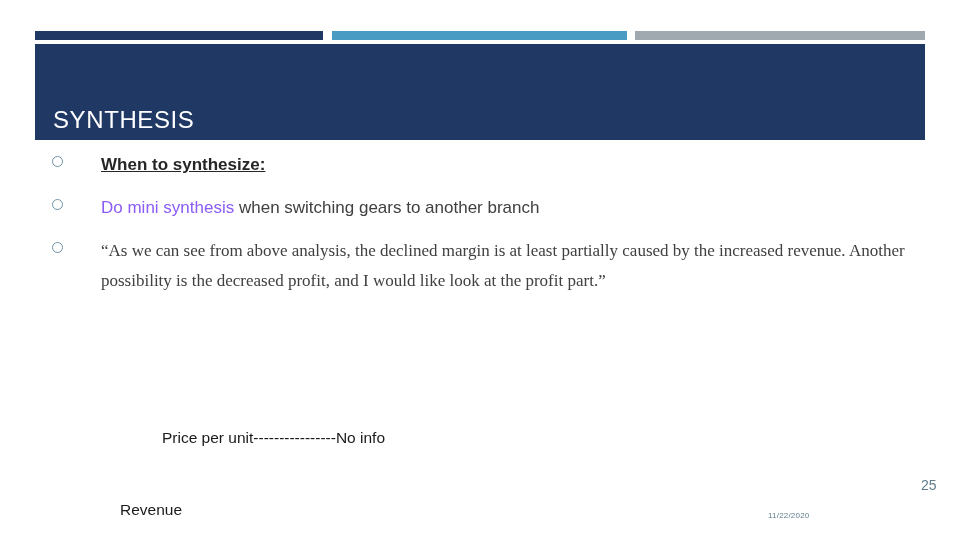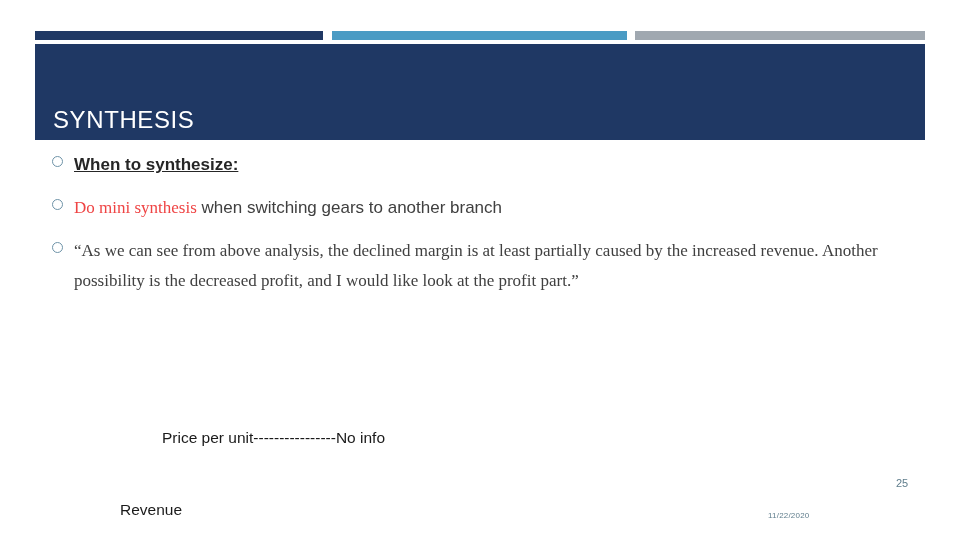--- a/index.html
+++ b/index.html
@@ -65,20 +65,21 @@
     position: absolute;
     left: 52px;
     top: 150px;
     width: 880px;
   }
 
   .bullet-row {
     display: flex;
     align-items: flex-start;
     margin-bottom: 14px;
+    gap: 27px;
   }
   .bullet-row .marker {
     flex: 0 0 auto;
     width: 22px;
     padding-top: 4px;
     line-height: 1;
   }
   .ring {
     display: inline-block;
     width: 11px;
@@ -94,23 +95,22 @@
     color: #404040;
   }
   .b1 .content {
     font-weight: bold;
     text-decoration: underline;
     color: #262626;
     font-size: 17px;
   }
   .b2 .content { color: #404040; }
   .b2 .content .em {
-    color: #ef4444;
+    color: #8b5cf6;
     font-weight: normal;
-    font-family: Liberation Serif, serif;
   }
   .b3 .content {
     color: #404040;
     max-width: 830px;
     font-family: Liberation Serif, serif;
   }
 
   
   .text-block {
     position: absolute;
@@ -132,23 +132,23 @@
     position: absolute;
     left: 768px;
     top: 478px;
     font-size: 8px;
     color: #5F7D8C;
     letter-spacing: 0.2px;
     margin-top: 33px;
   }
   .footer-page {
     position: absolute;
-    left: 896px;
+    left: 921px;
     top: 477px;
-    font-size: 11px;
+    font-size: 14px;
     color: #5F7D8C;
   }
 </style>
 </head>
 <body>
 
 <div class="slide">
 
   <div class="accent-bars">
     <div class="accent-bar dark"></div>

